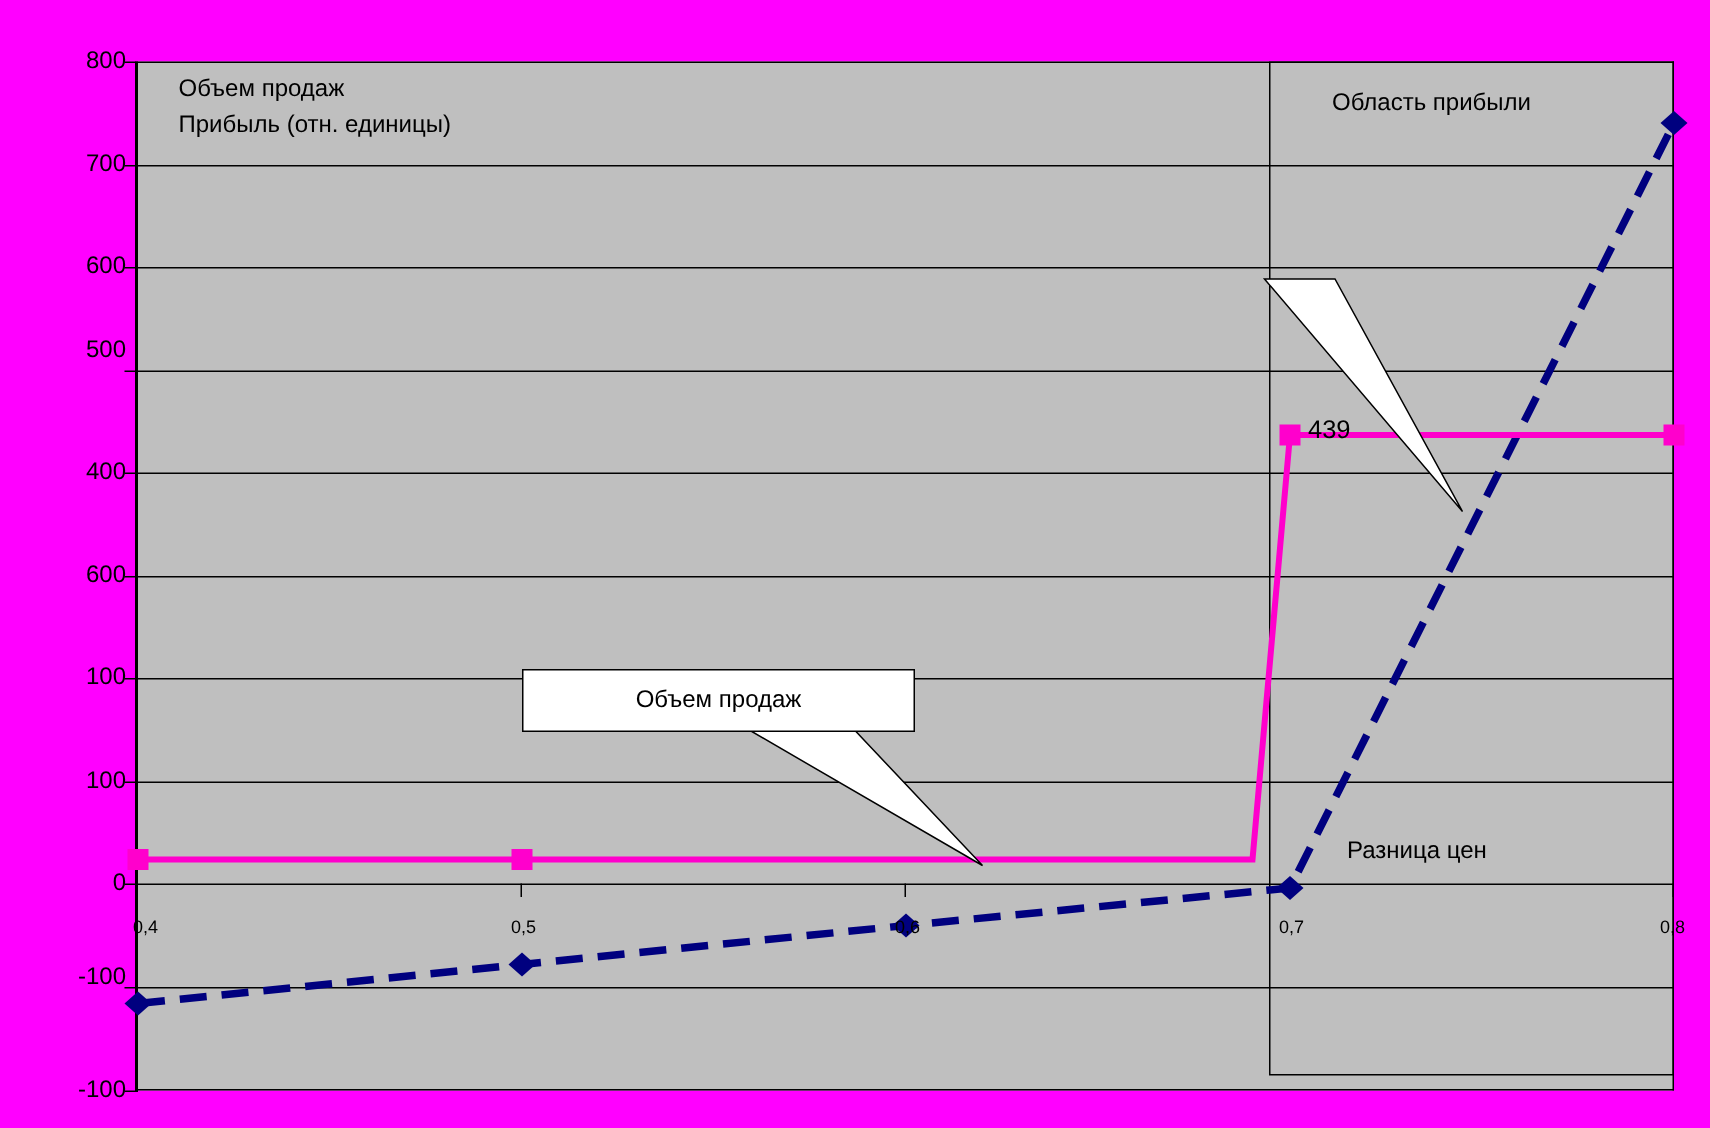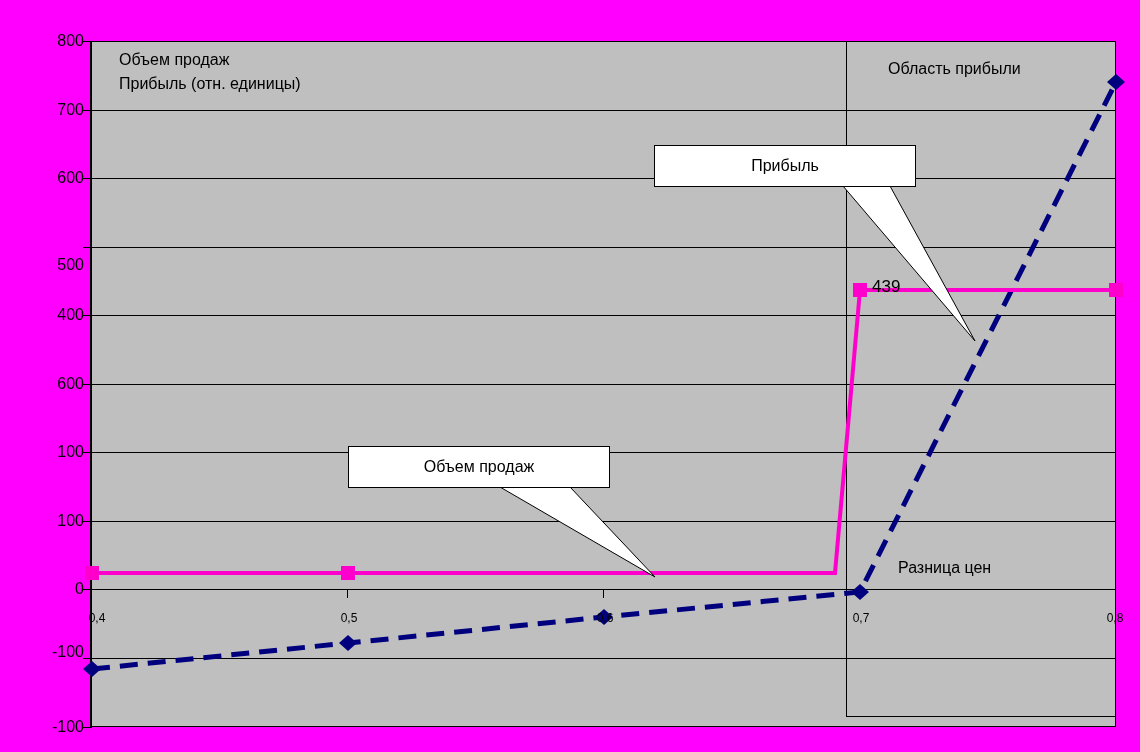--- a/index.html
+++ b/index.html
@@ -128,21 +128,21 @@
   <div class="ytick" style="top:384px"></div>
   <div class="ytick" style="top:452px"></div>
   <div class="ytick" style="top:521px"></div>
   <div class="ytick" style="top:589px"></div>
   <div class="ytick" style="top:658px"></div>
   <div class="ytick" style="top:727px"></div>
 
   <div class="ylabel" style="top:41px">800</div>
   <div class="ylabel" style="top:110px">700</div>
   <div class="ylabel" style="top:178px">600</div>
-  <div class="ylabel" style="top:265px">500</div>
+  <div class="ylabel" style="top:234px">500</div>
   <div class="ylabel" style="top:315px">400</div>
   <div class="ylabel" style="top:384px">600</div>
   <div class="ylabel" style="top:452px">100</div>
   <div class="ylabel" style="top:521px">100</div>
   <div class="ylabel" style="top:589px">0</div>
   <div class="ylabel" style="top:652px">-100</div>
   <div class="ylabel" style="top:727px">-100</div>
 
   <div class="xtick" style="left:91px;top:589px"></div>
   <div class="xtick" style="left:347px;top:589px"></div>
@@ -179,20 +179,17 @@
       <rect x="853" y="283" width="14" height="14"></rect>
       <rect x="1109" y="283" width="14" height="14"></rect>
     </g>
 
     <polygon points="843,186 890,186 975,341" fill="#FFFFFF" stroke="#000" stroke-width="1"></polygon>
     <polygon points="500,487 570,487 655,577" fill="#FFFFFF" stroke="#000" stroke-width="1"></polygon>
   </svg>
 
   <div class="datalabel" style="left:872px;top:277px">439</div>
 
-  <div class="callout" style="left:654px;top:145px;width:262px;height:42px;">
-    <span>Прибыль</span>
-  </div>
   <div class="callout" style="left:348px;top:446px;width:262px;height:42px;">
     <span>Объем продаж</span>
   </div>
 
 </div>
 
 </body></html>

